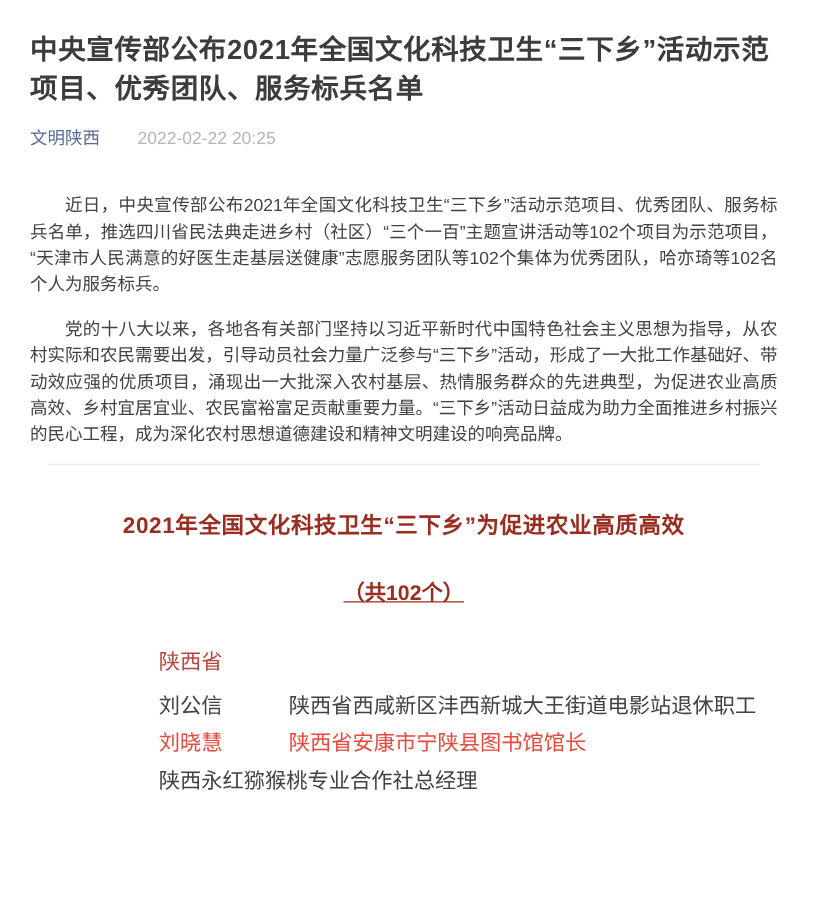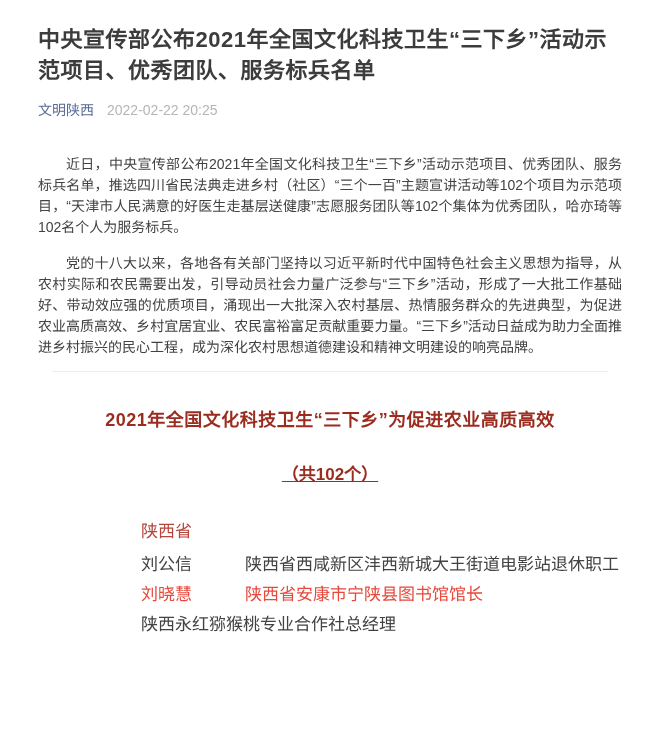--- a/index.html
+++ b/index.html
@@ -14,35 +14,35 @@
     --page-bg:#ffffff;
   }
   *{margin:0;padding:0;box-sizing:border-box;}
   html,body{width:652px;height:730px;overflow:hidden;}
   body{
     background:var(--page-bg);
     font-family:"Liberation Sans","DejaVu Sans",sans-serif;
   }
   .page{
     width:652px;height:730px;
-    padding:24px 30px 0 38px;
+    padding:24px 30px 0 24px;
   }
   .article-title{
     font-size:22px;
     font-weight:700;
     color:var(--title-color);
     line-height:1.42;
     letter-spacing:0.5px;
   }
   .meta{
     margin-top:13px;
     font-size:14px;
     display:flex;
     align-items:baseline;
-    gap:13px;
+    gap:30px;
   }
   .meta .source{color:var(--source-color);cursor:pointer;}
   .meta .timestamp{color:var(--timestamp-color);}
   .body-paragraph{
     margin-top:15px;
     font-size:14px;
     color:var(--body-color);
     line-height:1.5;
     text-indent:2em;
     text-align:justify;
@@ -73,20 +73,21 @@
   .awardee-list{
     margin-top:35px;
     margin-left:103px;
     font-size:17px;
     color:var(--body-color);
   }
   .province{
     color:var(--province-red);
     line-height:1.4;
     margin-bottom:9px;
+    font-family:Liberation Mono, monospace;
   }
   .row{
     display:flex;
     line-height:1.4;
     margin-bottom:6px;
     gap:24px;
   }
   .row .name{
     flex:0 0 80px;
     white-space:pre;

